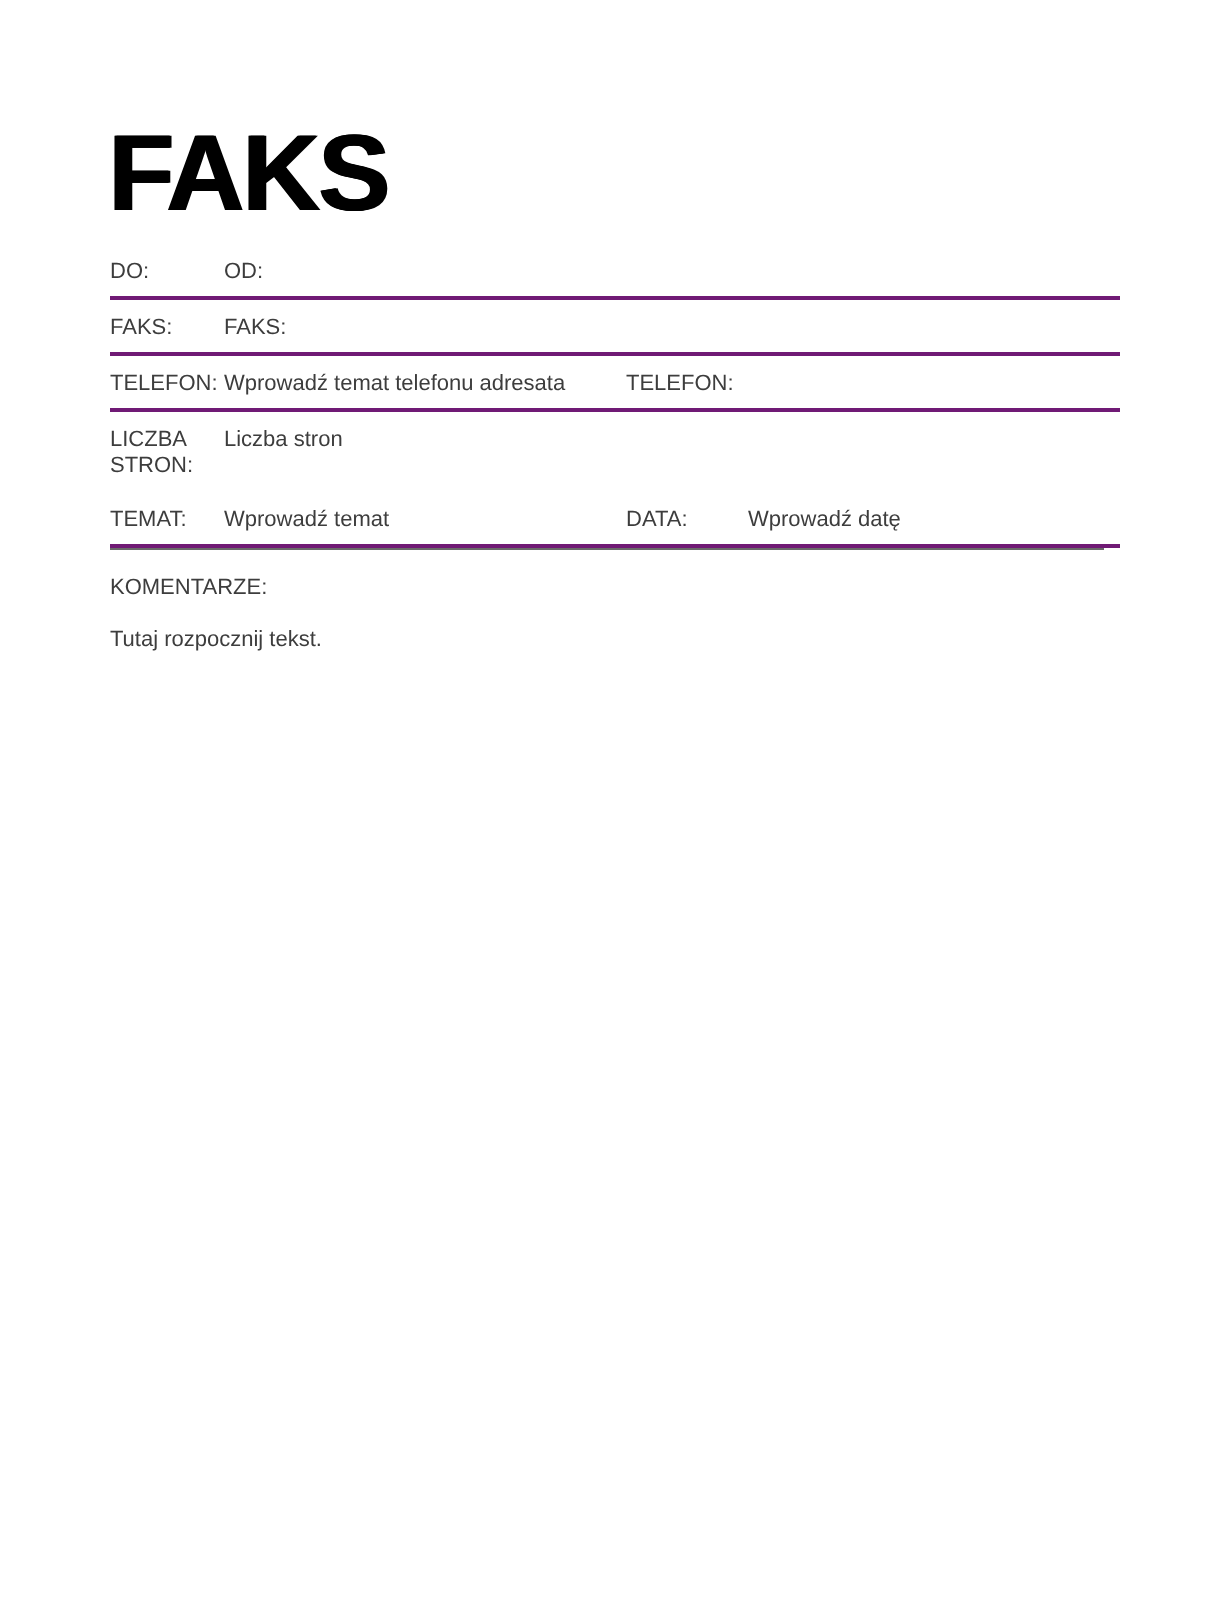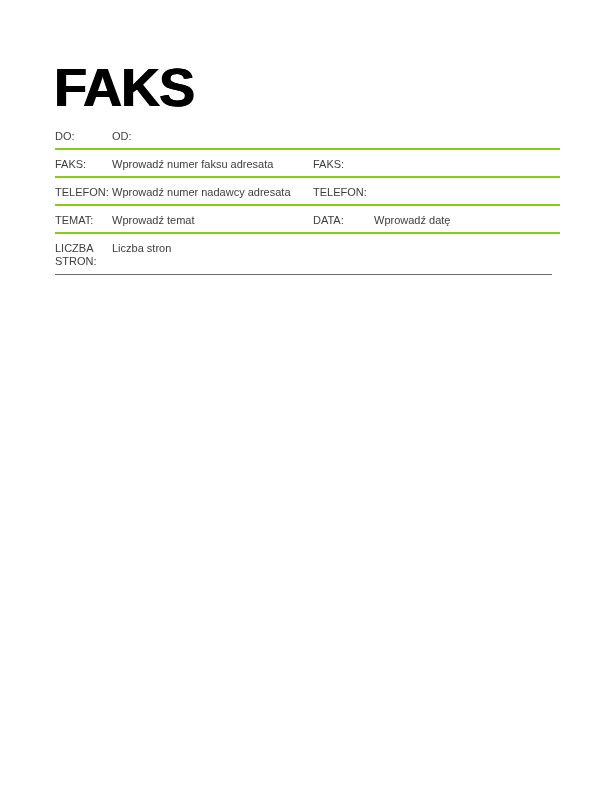--- a/index.html
+++ b/index.html
@@ -33,21 +33,21 @@
     left: 55px;
     top: 125px;
     width: 505px;
   }
   .form-row {
     display: grid;
     grid-template-columns: 57px 201px 61px 1fr;
     align-items: start;
     padding-top: 8px;
     padding-bottom: 5px;
-    border-bottom: 2px solid #84cc16;
+    border-bottom: 2px solid #701a75;
     font-size: 11px;
     line-height: 13px;
   }
   .form-row.first {
     padding-top: 5px;
   }
   .form-row.last {
     border-bottom: none;
     padding-bottom: 6px;
   }
@@ -86,43 +86,44 @@
 
   <div class="fax-form">
 
     <div class="form-row first">
       <span class="lbl">DO:</span>
       <span class="lbl">OD:</span>
     </div>
 
     <div class="form-row">
       <span class="lbl">FAKS:</span>
-      <span class="val">Wprowadź numer faksu adresata</span>
       <span class="lbl">FAKS:</span>
     </div>
 
     <div class="form-row">
       <span class="lbl">TELEFON:</span>
-      <span class="val">Wprowadź numer nadawcy adresata</span>
+      <span class="val">Wprowadź temat telefonu adresata</span>
       <span class="lbl">TELEFON:</span>
+    </div>
+
+    <div class="form-row last">
+      <span class="lbl">LICZBA STRON:</span>
+      <span class="val">Liczba stron</span>
+      <span class="lbl"></span>
+      <span class="val"></span>
     </div>
 
     <div class="form-row">
       <span class="lbl">TEMAT:</span>
       <span class="val">Wprowadź temat</span>
       <span class="lbl">DATA:</span>
       <span class="val">Wprowadź datę</span>
     </div>
 
-    <div class="form-row last">
-      <span class="lbl">LICZBA STRON:</span>
-      <span class="val">Liczba stron</span>
-      <span class="lbl"></span>
-      <span class="val"></span>
-    </div>
-
     <div class="thin-rule"></div>
 
+    <div class="comments-label">KOMENTARZE:</div>
 
+    <div class="comments-body">Tutaj rozpocznij tekst.</div>
 
   </div>
 
 </div>
 
 </body></html>

